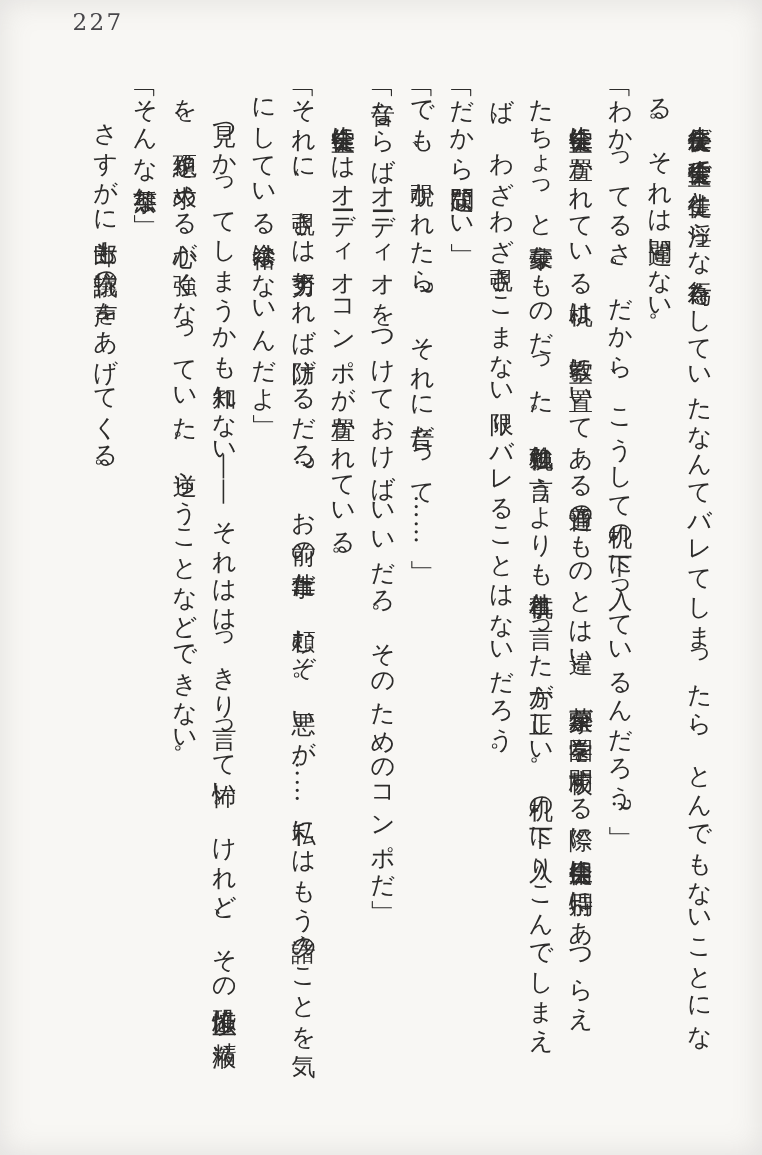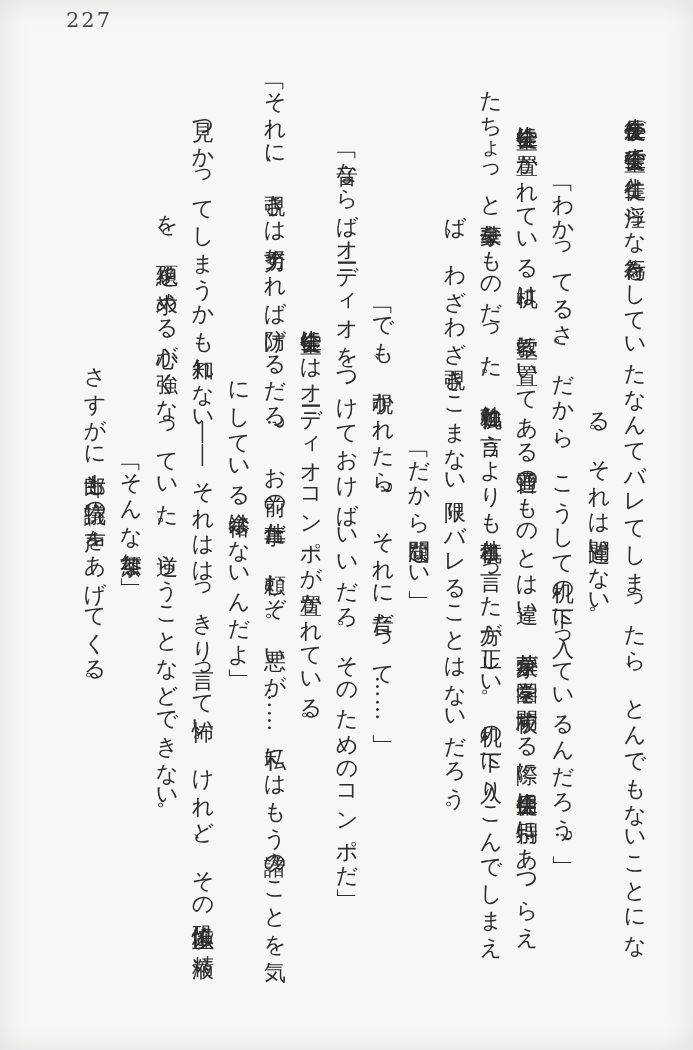--- a/index.html
+++ b/index.html
@@ -7,21 +7,20 @@
     padding: 0;
   }
   .page {
     position: relative;
     width: 693px;
     height: 1050px;
     background: #f8f7f4;
     overflow: hidden;
     font-family: "DejaVu Serif", "Liberation Serif", serif;
     box-shadow: inset 0 0 28px rgba(120,118,115,0.18);
-    text-align: center;
   }
   .page-number {
     position: absolute;
     top: 8px;
     left: 66px;
     font-size: 21px;
     letter-spacing: 2px;
     color: #47464a;
   }
   .text-block {

